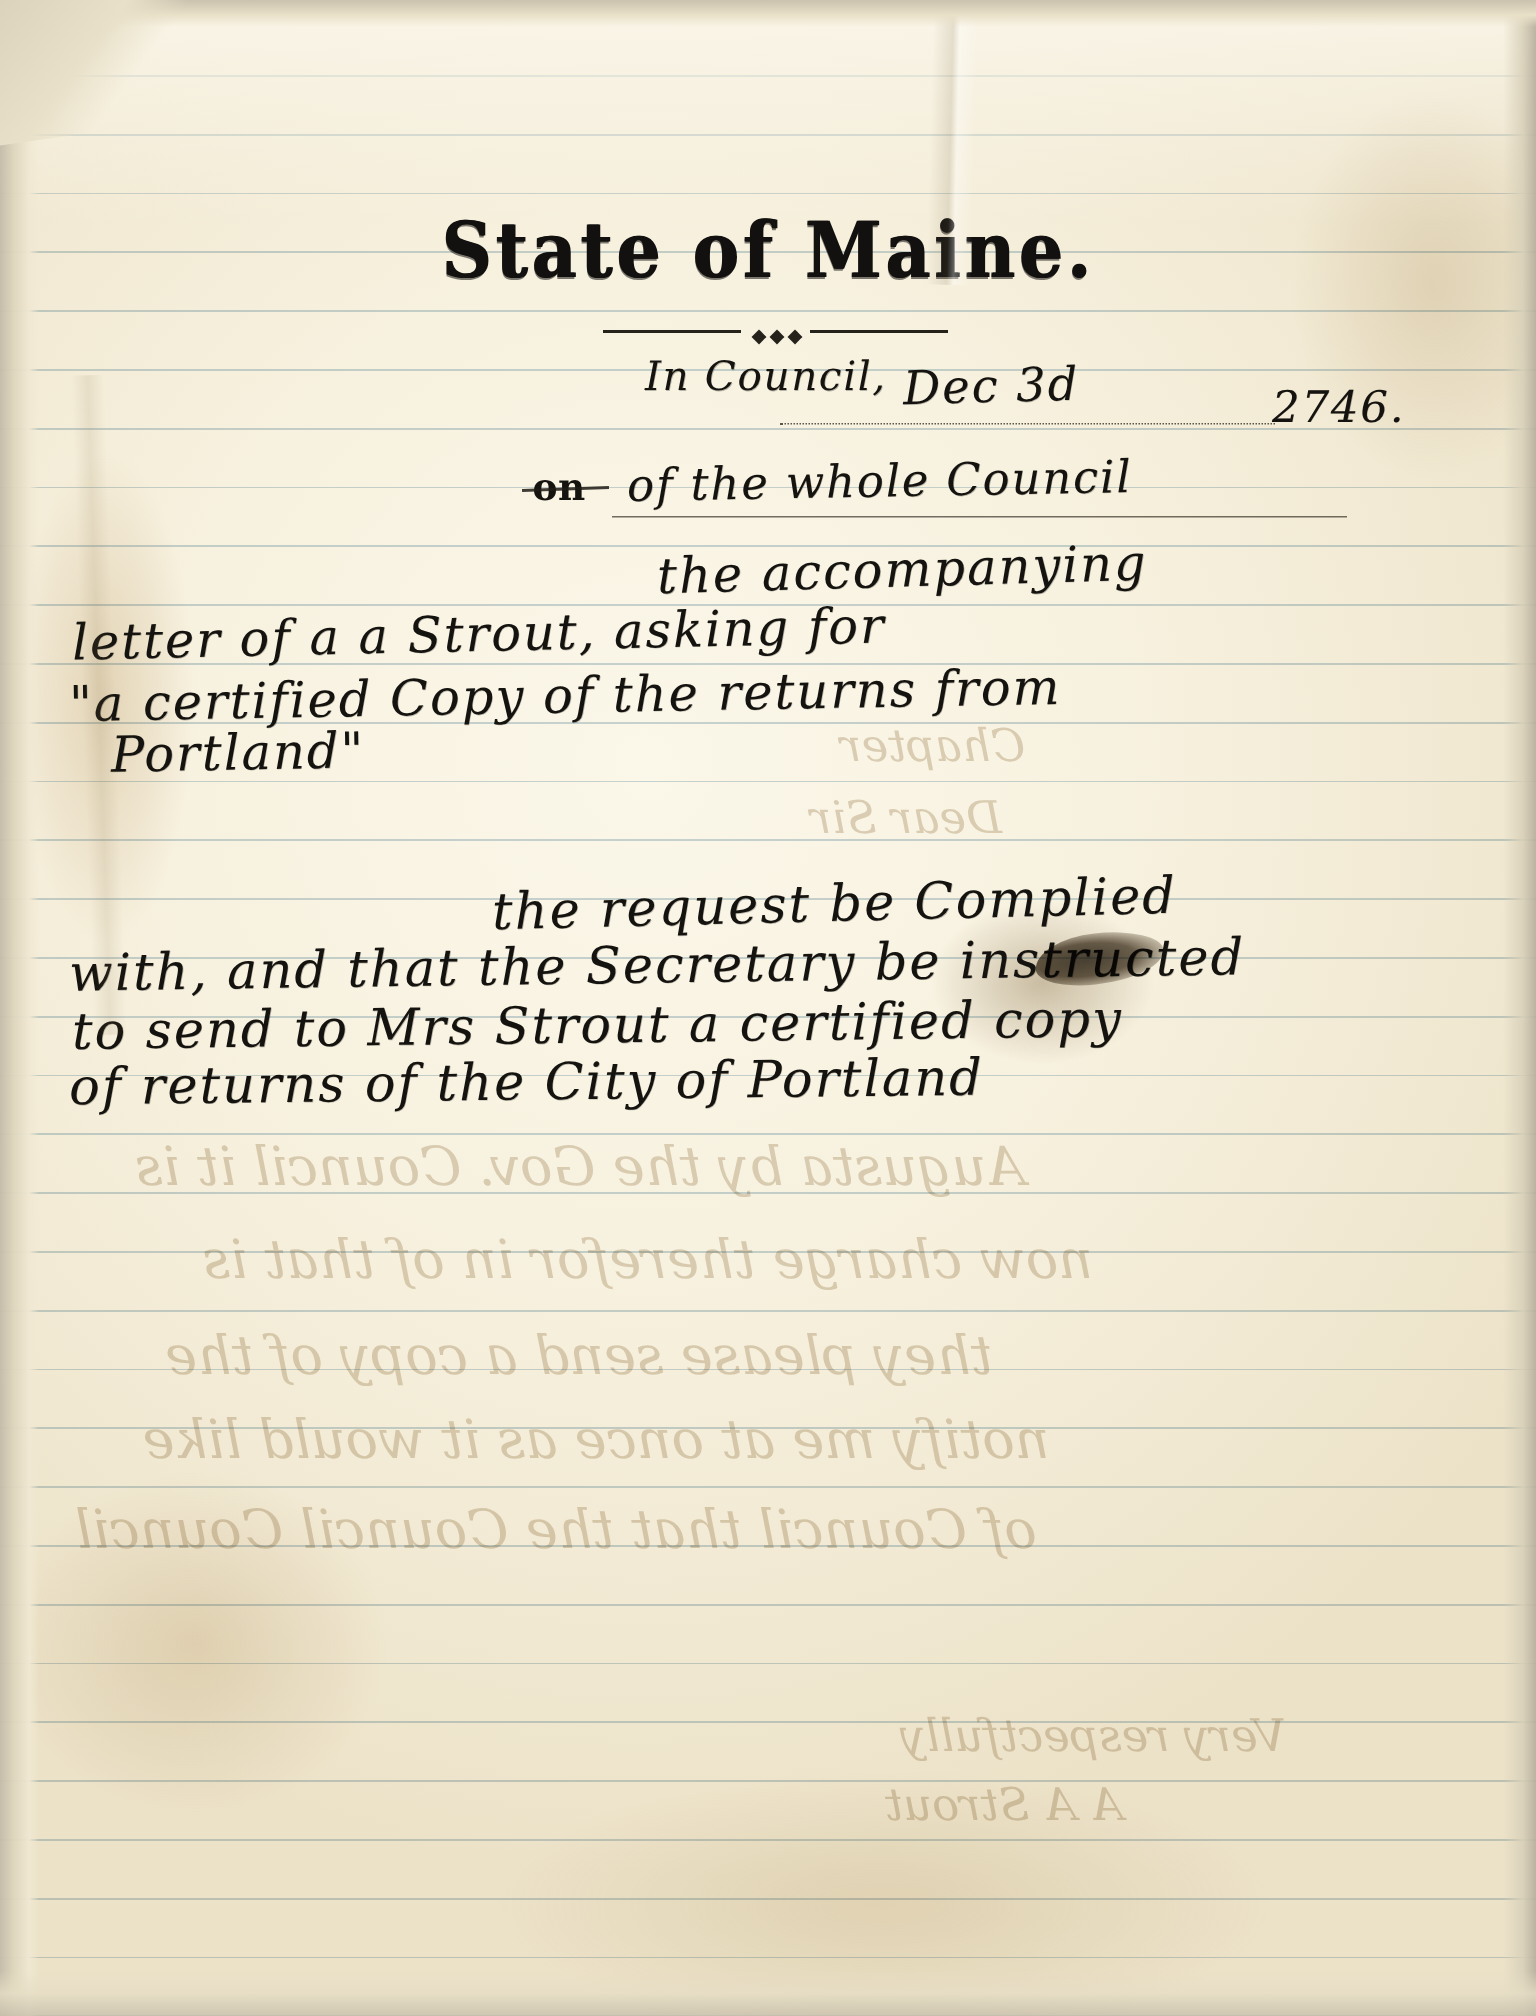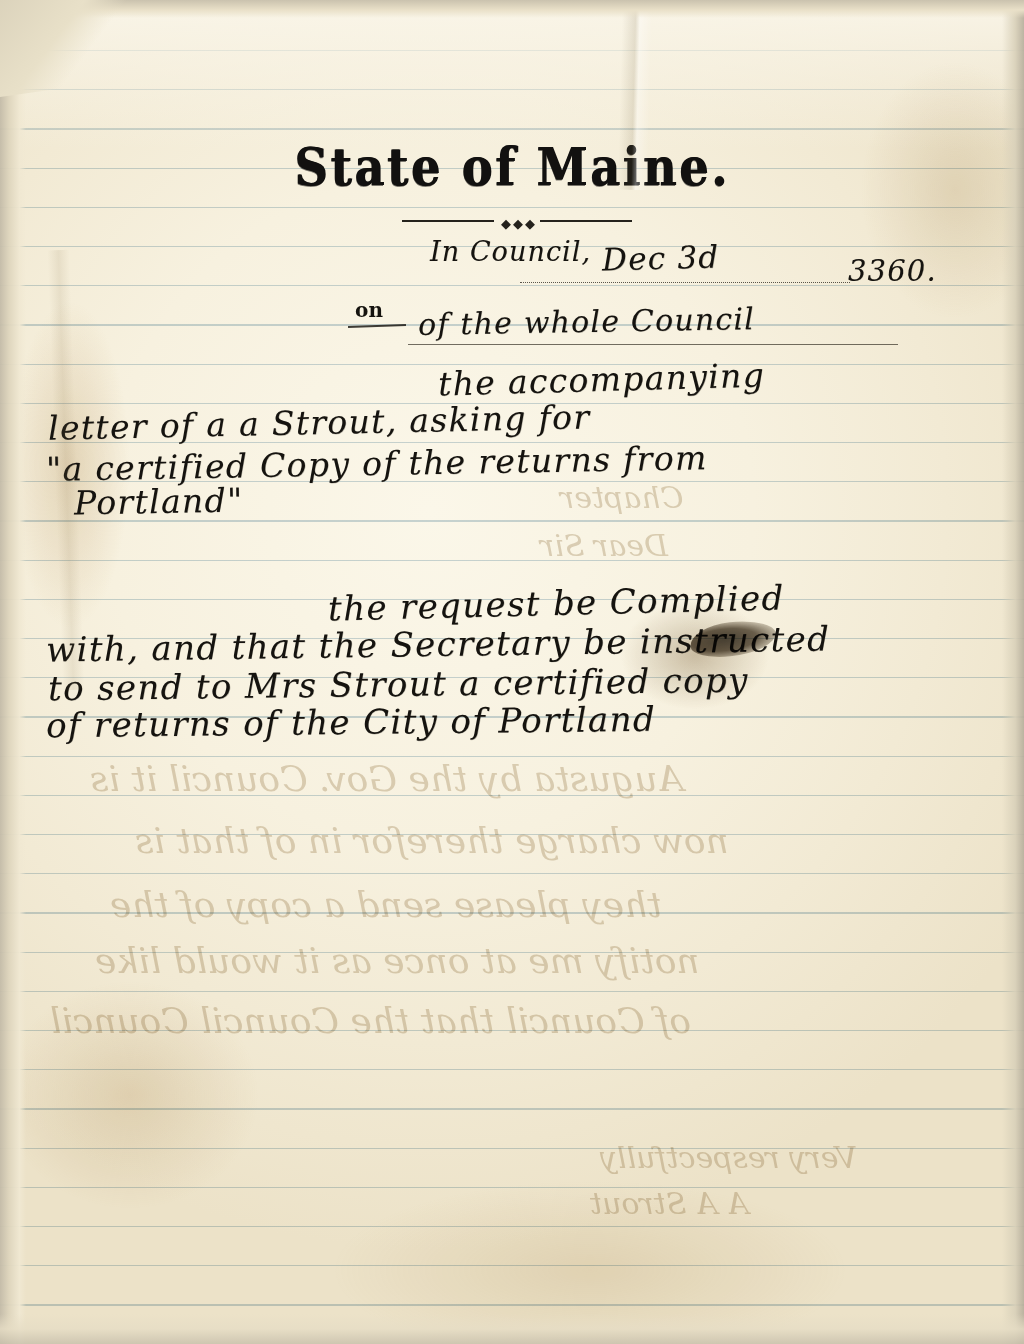--- a/index.html
+++ b/index.html
@@ -200,23 +200,23 @@
   <div class="ink" id="title">
     <span class="t-inner">State of Maine.</span>
   </div>
   <div class="rule-orn">
     <span>◆◆◆</span>
   </div>
 
   <div class="ink script" style="left:430px; top:236px; font-size:27px;">In Council,</div>
   <div class="dots" style="left:520px; top:282px; width:330px;"></div>
   <div class="ink script" style="left:602px; top:240px; font-size:31px; transform:rotate(-1.5deg);">Dec 3d</div>
-  <div class="ink script" style="left:848px; top:254px; font-size:29px;">3360.</div>
-
-  <div class="ink printed" style="left:355px; top:298px; font-size:20px;">on</div>
+  <div class="ink script" style="left:848px; top:254px; font-size:29px;">2746.</div>
+
+  <div class="ink printed" style="left:355px; top:310px; font-size:25px;">on</div>
   <div class="strike" style="left:348px; top:325px; width:58px; transform:rotate(-2deg);"></div>
   <div class="uline" style="left:408px; top:344px; width:490px;"></div>
   <div class="ink script" style="left:418px; top:304px; font-size:30px; transform:rotate(-1deg);">of the whole  Council</div>
 
   <div class="ink script" style="left:438px; top:360px; font-size:33px; transform:rotate(-1.6deg);">the accompanying</div>
   <div class="ink script" style="left:48px; top:403px; font-size:33px; transform:rotate(-1.2deg);">letter of  a a Strout, asking for</div>
   <div class="ink script" style="left:46px; top:444px; font-size:33px; transform:rotate(-1deg);">"a certified Copy of the returns from</div>
   <div class="ink script" style="left:74px; top:482px; font-size:33px; transform:rotate(-1deg);">Portland"</div>
 
 

